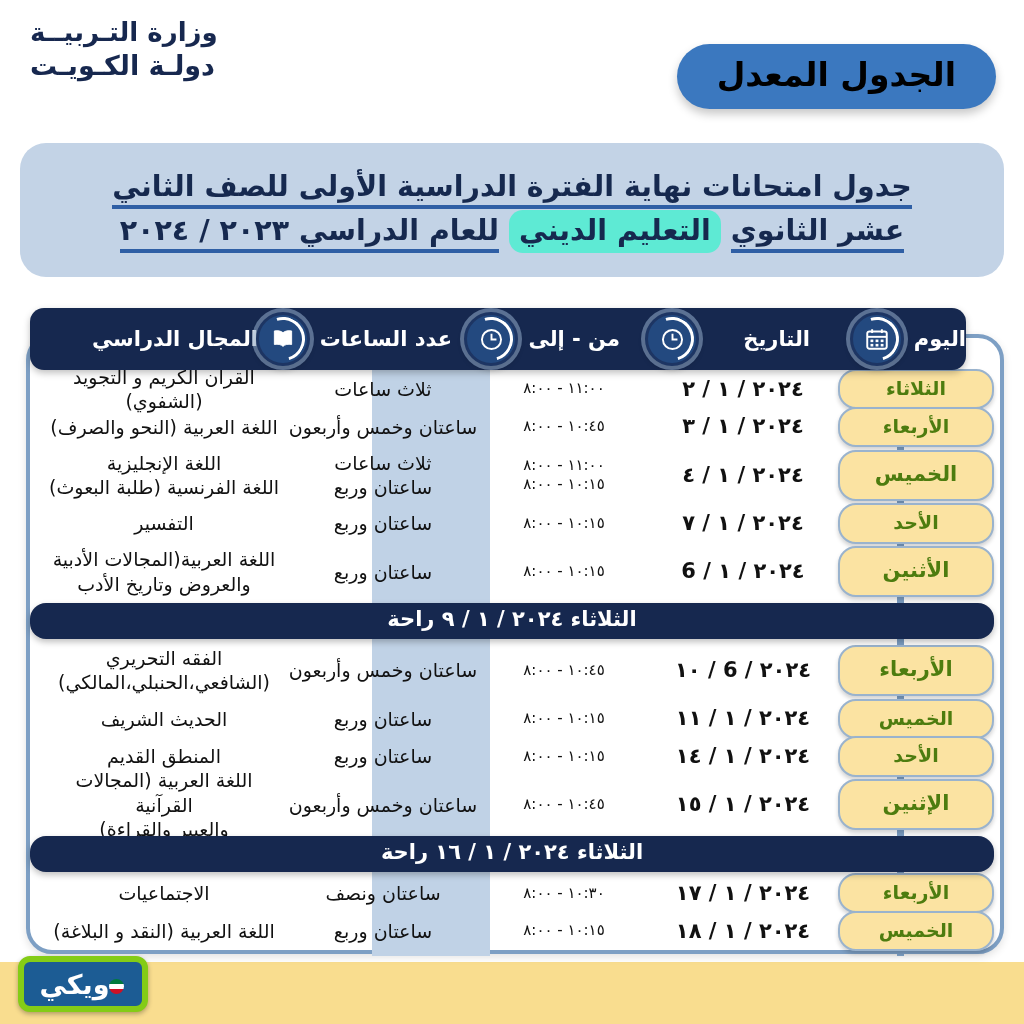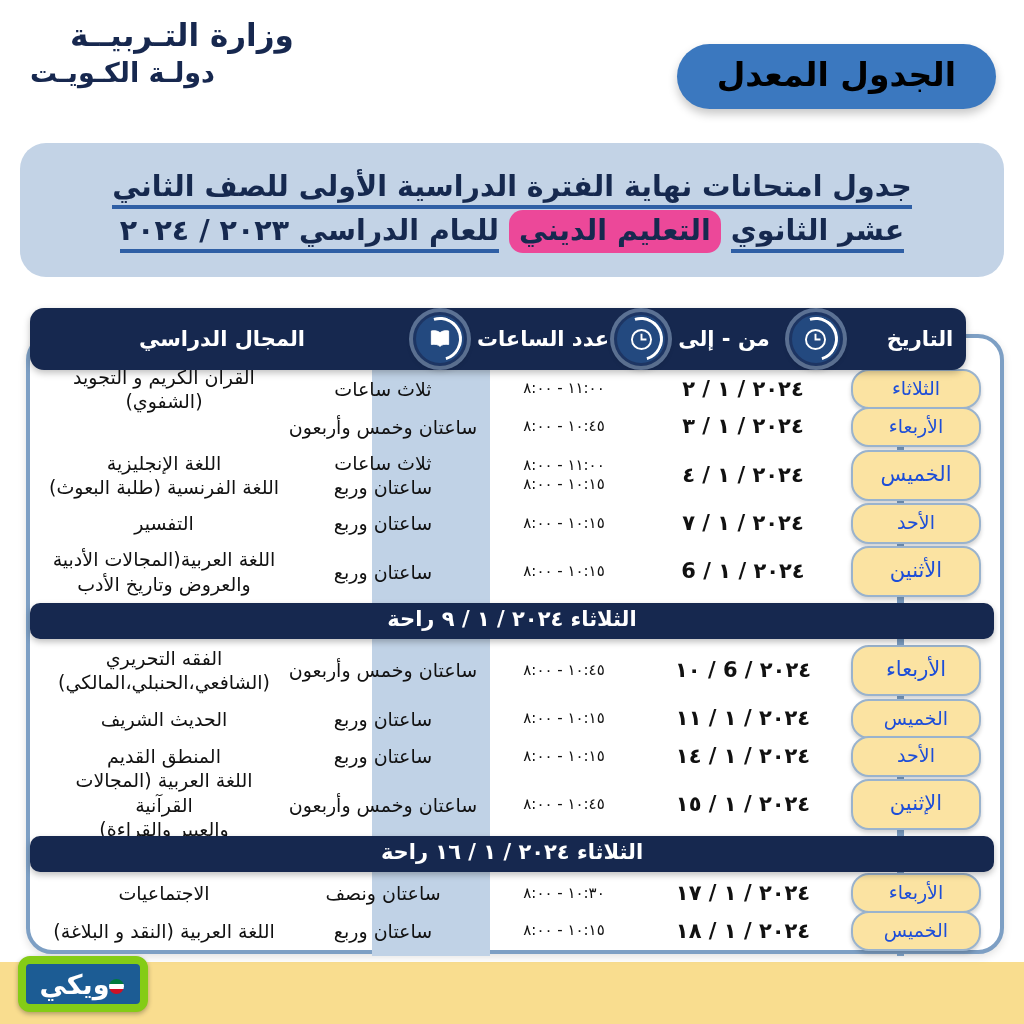--- a/index.html
+++ b/index.html
@@ -34,21 +34,21 @@
   .ministry {
     position: absolute;
     top: 16px;
     left: 30px;
     text-align: left;
     color: #17284f;
     font-weight: bold;
     line-height: 1.28;
     letter-spacing: 0.5px;
   }
-  .ministry .l1 { font-size: 31px; margin-left: 40px; }
+  .ministry .l1 { font-size: 26px; }
   .ministry .l2 { font-size: 27px; }
 
   .revised-pill {
     position: absolute;
     top: 44px;
     right: 28px;
     background: #3b78bf;
     color: #000000;
     font-size: 33px;
     font-weight: bold;
@@ -74,21 +74,21 @@
     font-weight: bold;
     line-height: 1.55;
     text-align: center;
     white-space: nowrap;
   }
   .title-line .underline {
     border-bottom: 4px solid #2f5fa5;
     padding-bottom: 2px;
   }
   .hl {
-    background: #ec4899;
+    background: #5eead4;
     border-radius: 14px;
     padding: 4px 10px 6px 10px;
   }
 
   
   .table-shell {
     position: absolute;
     top: 308px;
     right: 12px;
     left: 12px;
@@ -117,21 +117,21 @@
     align-items: center;
     box-shadow: 0 3px 7px rgba(0,0,0,0.25);
     z-index: 3;
   }
   .head-cell {
     color: #ffffff;
     font-size: 21px;
     font-weight: bold;
     display: flex;
     align-items: center;
-    justify-content: center;
+    justify-content: flex-start;
     gap: 10px;
     white-space: nowrap;
   }
   .hc-day    { width: 156px; }
   .hc-date   { width: 190px; gap: 44px; }
   .hc-time   { width: 168px; }
   .hc-hours  { width: 194px; }
   .hc-subj   { flex: 1; }
 
   
@@ -202,55 +202,55 @@
   .c-day   { width: 156px; }
   .c-date  { width: 190px; font-size: 21px; font-weight: bold; letter-spacing: 0.5px; }
   .c-time  { width: 168px; font-size: 15px; font-weight: normal; letter-spacing: 0.3px; }
   .c-hours { width: 194px; }
   .c-subj  { flex: 1; padding-left: 14px; }
 
   .day-badge {
     background: #fbe3a2;
     border: 2px solid #9ab3cd;
     border-radius: 18px;
-    color: #1d4ed8;
+    color: #4d7c0f;
     font-size: 19px;
-    font-weight: normal;
+    font-weight: bold;
     padding: 5px 0 7px 0;
-    width: 130px;
+    width: 156px;
     text-align: center;
     box-shadow: 0 3px 4px rgba(0,0,0,0.18);
   }
   .row.big .day-badge { font-size: 21px; padding: 9px 0 11px 0; }
 
   .break-row {
     position: relative;
     z-index: 4;
     margin: 2px 0;
     background: #16284f;
     color: #ffffff;
-    border-radius: 10px;
+    border-radius: 16px;
     font-size: 21px;
     font-weight: bold;
     text-align: center;
     padding: 9px 0 11px 0;
     box-shadow: 0 3px 6px rgba(0,0,0,0.25);
   }
 
   .sub-line { display: block; }
 
   
   .wiki-logo {
     position: absolute;
     left: 18px;
     bottom: 12px;
     width: 130px;
     height: 56px;
     background: #1c5c94;
-    border: 8px solid #84cc16;
+    border: 6px solid #84cc16;
     border-radius: 12px;
     display: flex;
     align-items: center;
     justify-content: center;
     box-shadow: 0 2px 5px rgba(0,0,0,0.3);
     z-index: 20;
   }
   .wiki-logo .wtext {
     color: #ffffff;
     font-size: 27px;
@@ -293,20 +293,37 @@
     <span class="underline">عشر الثانوي</span>
     <span class="hl">التعليم الديني</span>
     <span class="underline">للعام الدراسي ٢٠٢٣ / ٢٠٢٤</span>
   </div>
 </div>
 
 <div class="table-shell">
   <div class="table-card"></div>
 
   <div class="head-bar">
+    <div class="head-cell hc-day">
+      <span>اليوم</span>
+      <span class="icon-badge">
+        <svg width="26" height="26" viewBox="0 0 24 24" fill="none" stroke="#ffffff" stroke-width="1.8">
+          <rect x="3" y="5" width="18" height="16" rx="2"></rect>
+          <line x1="3" y1="10" x2="21" y2="10"></line>
+          <line x1="7.5" y1="3" x2="7.5" y2="6.5"></line>
+          <line x1="16.5" y1="3" x2="16.5" y2="6.5"></line>
+          <rect x="6" y="12.5" width="2.6" height="2.4" fill="#ffffff" stroke="none"></rect>
+          <rect x="10.7" y="12.5" width="2.6" height="2.4" fill="#ffffff" stroke="none"></rect>
+          <rect x="15.4" y="12.5" width="2.6" height="2.4" fill="#ffffff" stroke="none"></rect>
+          <rect x="6" y="16.5" width="2.6" height="2.4" fill="#ffffff" stroke="none"></rect>
+          <rect x="10.7" y="16.5" width="2.6" height="2.4" fill="#ffffff" stroke="none"></rect>
+          <rect x="15.4" y="16.5" width="2.6" height="2.4" fill="#ffffff" stroke="none"></rect>
+        </svg>
+      </span>
+    </div>
 
     <div class="head-cell hc-date">
       <span>التاريخ</span>
       <span class="icon-badge">
         <svg width="27" height="27" viewBox="0 0 24 24" fill="none" stroke="#ffffff" stroke-width="1.7">
           <circle cx="12" cy="12" r="8.5"></circle>
           <polyline points="12,6.8 12,12 16.4,12"></polyline>
         </svg>
       </span>
     </div>
@@ -359,20 +376,23 @@
           <div class="cell c-day">
             <div class="day-badge">الأربعاء</div>
           </div>
           <div class="cell c-date">٢٠٢٤ / ١ / ٣</div>
           <div class="cell c-time">
             <span class="sub-line">١٠:٤٥ - ٨:٠٠</span>
           </div>
           <div class="cell c-hours">
             <span class="sub-line">ساعتان وخمس وأربعون</span>
           </div>
+          <div class="cell c-subj">
+            <span class="sub-line">اللغة العربية (النحو والصرف)</span>
+          </div>
         </div>
         <div class="row big" style="height: 58.7121px;">
           <div class="cell c-day">
             <div class="day-badge">الخميس</div>
           </div>
           <div class="cell c-date">٢٠٢٤ / ١ / ٤</div>
           <div class="cell c-time">
             <span class="sub-line">١١:٠٠ - ٨:٠٠</span>
             <span class="sub-line">١٠:١٥ - ٨:٠٠</span>
           </div>

